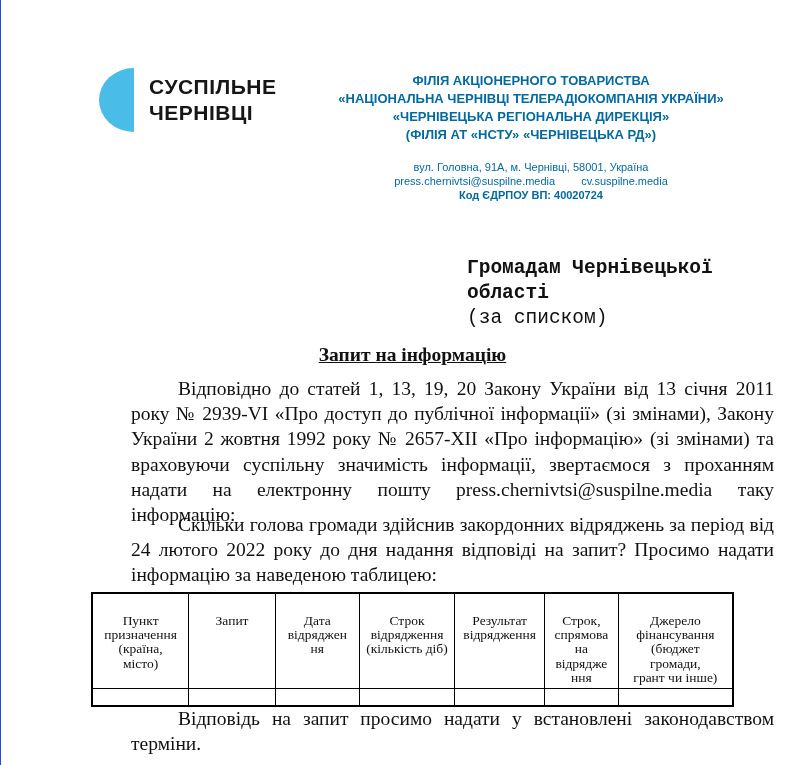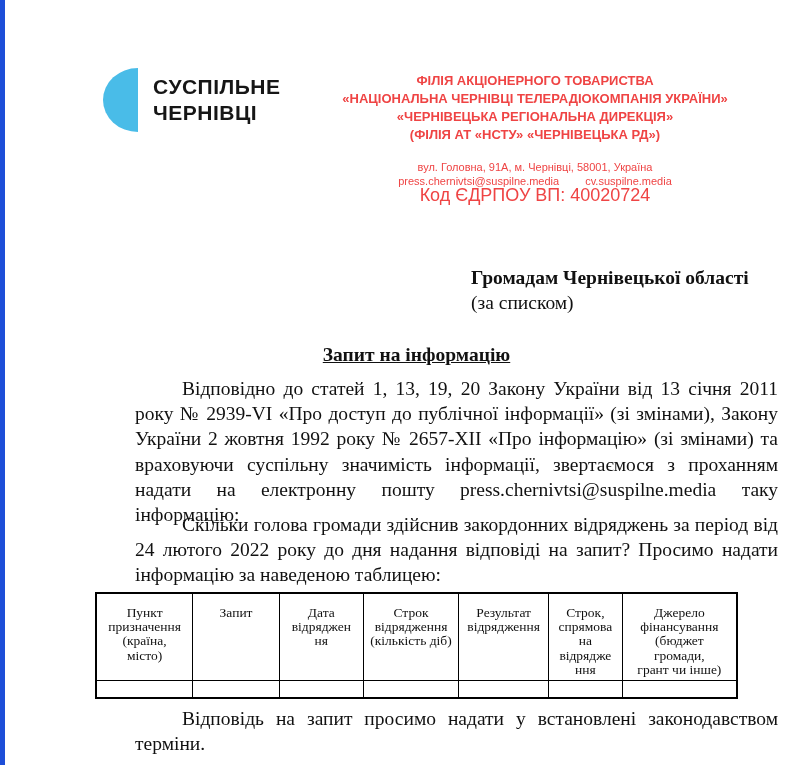--- a/index.html
+++ b/index.html
@@ -2,21 +2,21 @@
 <html><head>
 <meta charset="utf-8">
 <style>
   * { margin: 0; padding: 0; box-sizing: border-box; }
   html, body { background: #ffffff; }
   .page {
     position: relative;
     width: 794px;
     height: 765px;
     background: #ffffff;
-    border-left: 5px solid #1d4ed8;
+    border-left: 1px solid #1d4ed8;
     overflow: hidden;
     font-family: "Liberation Serif", serif;
     color: #111111;
   }
 
   
   .logo-mark {
     position: absolute;
     left: 98px; top: 68px;
     width: 35px; height: 64px;
@@ -32,46 +32,47 @@
     line-height: 26px;
     letter-spacing: 0.5px;
     color: #161616;
   }
   .org {
     position: absolute;
     left: 300px; top: 72px;
     width: 460px;
     text-align: center;
     font-family: "Liberation Sans", sans-serif;
-    color: #ef4444;
+    color: #0369a1;
   }
   .org .org-line {
     font-weight: bold;
     font-size: 13px;
     line-height: 18px;
   }
   .org .contacts { margin-top: 16px; }
   .org .contact-line {
     font-size: 11px;
     line-height: 14px;
     font-weight: normal;
   }
   .org .email-gap { display: inline-block; width: 26px; }
   .org .edrpou {
-    font-weight: normal;
-    font-size: 18px;
+    font-weight: bold;
+    font-size: 11px;
     line-height: 15px;
   }
 
   
   .addressee {
     position: absolute;
-    left: 466px; top: 265px;
+    left: 466px; top: 256px;
     font-size: 19.5px;
     line-height: 25px;
+    font-family: Liberation Mono, monospace;
   }
   .addressee .name { font-weight: bold; }
 
   
   .doc-title {
     position: absolute;
     left: 90px; top: 344px;
     width: 643px;
     text-align: center;
     font-weight: bold;
@@ -100,21 +101,21 @@
     border-collapse: collapse;
     table-layout: fixed;
   }
   .info-table th, .info-table td {
     border: 1px solid #000000;
     font-weight: normal;
     font-size: 13.5px;
     line-height: 14.2px;
     text-align: center;
     vertical-align: top;
-    padding: 12px 1px 3px 1px;
+    padding: 20px 1px 3px 1px;
     white-space: pre-line;
     overflow: hidden;
   }
   .info-table { border: 2px solid #000000; }
   .info-table .empty-row td { height: 17px; padding: 0; }
   .c1 { width: 15.1%; } .c2 { width: 13.5%; } .c3 { width: 13.1%; }
   .c4 { width: 14.9%; } .c5 { width: 14.0%; } .c6 { width: 11.5%; }
   .c7 { width: 17.9%; }
 </style>
 </head>

